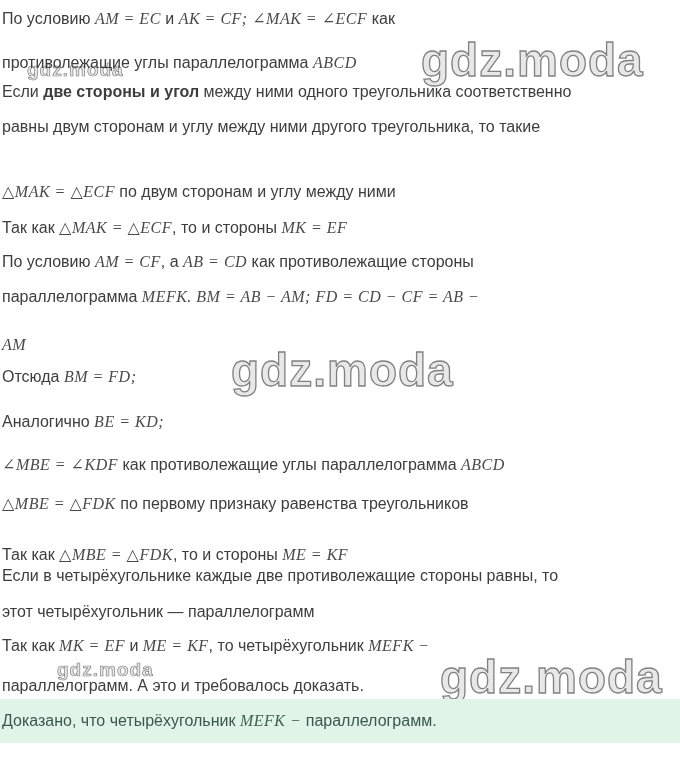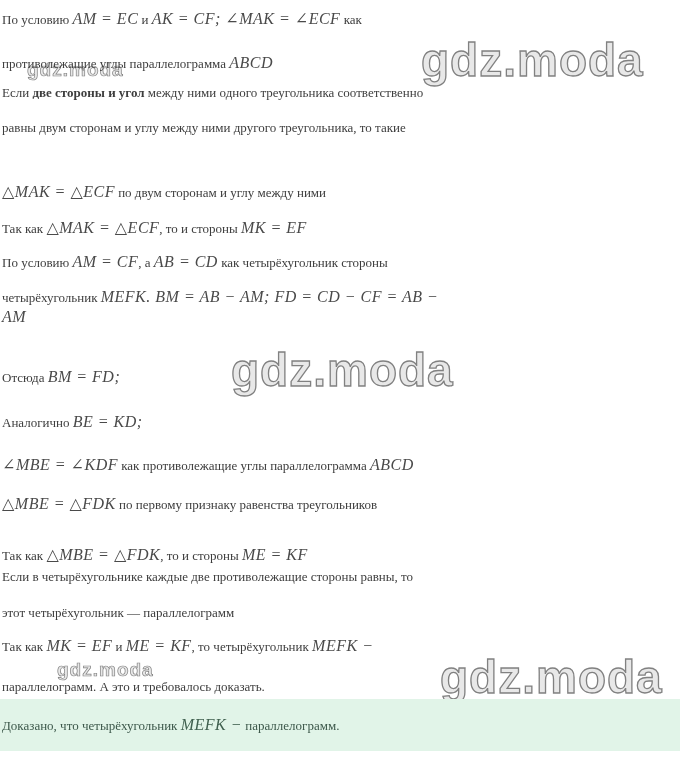--- a/index.html
+++ b/index.html
@@ -10,22 +10,22 @@
     background: #ffffff;
     overflow: hidden;
   }
   .line {
     position: absolute;
     left: 2px;
     white-space: nowrap;
     line-height: 26px;
   }
   .txt {
-    font-family: Liberation Serif, serif;
-    font-size: 13px;
+    font-family: Liberation Sans, sans-serif;
+    font-size: 16px;
     color: #3d3d3d;
   }
   .bold { font-weight: 700; margin-top: 32px; }
   .math {
     font-family: "Liberation Serif", "DejaVu Serif", serif;
     font-style: italic;
     font-size: 16px;
     color: #4a4a4a;
     letter-spacing: 0.5px;
   }
@@ -39,21 +39,21 @@
     letter-spacing: 1px;
     white-space: nowrap;
   }
   .wm-lg { font-size: 46px; }
   .wm-sm { font-size: 19px; -webkit-text-stroke-width: 0.7px; }
   .banner {
     position: absolute;
     left: 0;
     top: 699px;
     width: 680px;
-    height: 52px;
+    height: 44px;
     background: #e1f4e8;
     box-sizing: border-box;
     display: flex;
     align-items: center;
     padding-left: 2px;
   }
   .banner-line {
     position: static;
     line-height: 24px;
   }
@@ -70,23 +70,23 @@
   <div class="wm wm-lg" style="left:231px; top:347px;">gdz.moda</div>
   <div class="wm wm-lg" style="left:440px; top:654px;">gdz.moda</div>
   <div class="wm wm-sm" style="left:57px; top:660px;">gdz.moda</div>
 
   <div class="line" style="top:6px"><span class="txt">По условию </span><span class="math">AM = EC</span><span class="txt"> и </span><span class="math">AK = CF; ∠MAK = ∠ECF</span><span class="txt"> как</span></div>
   <div class="line" style="top:50px"><span class="txt">противолежащие углы параллелограмма </span><span class="math">ABCD</span></div>
   <div class="line" style="top:79px"><span class="txt">Если </span><span class="txt bold">две стороны и угол</span><span class="txt"> между ними одного треугольника соответственно</span></div>
   <div class="line" style="top:114px"><span class="txt">равны двум сторонам и углу между ними другого треугольника, то такие</span></div>
   <div class="line" style="top:179px"><span class="math">△MAK = △ECF</span><span class="txt"> по двум сторонам и углу между ними</span></div>
   <div class="line" style="top:215px"><span class="txt">Так как </span><span class="math">△MAK = △ECF</span><span class="txt">, то и стороны </span><span class="math">MK = EF</span></div>
-  <div class="line" style="top:249px"><span class="txt">По условию </span><span class="math">AM = CF</span><span class="txt">, а </span><span class="math">AB = CD</span><span class="txt"> как четырёхугольник стороны</span></div>
-  <div class="line" style="top:284px"><span class="txt">четырёхугольник </span><span class="math">MEFK. BM = AB − AM; FD = CD − CF = AB −</span></div>
-  <div class="line" style="top:304px"><span class="math">AM</span></div>
+  <div class="line" style="top:249px"><span class="txt">По условию </span><span class="math">AM = CF</span><span class="txt">, а </span><span class="math">AB = CD</span><span class="txt"> как противолежащие стороны</span></div>
+  <div class="line" style="top:284px"><span class="txt">параллелограмма </span><span class="math">MEFK. BM = AB − AM; FD = CD − CF = AB −</span></div>
+  <div class="line" style="top:332px"><span class="math">AM</span></div>
   <div class="line" style="top:364px"><span class="txt">Отсюда </span><span class="math">BM = FD;</span></div>
   <div class="line" style="top:409px"><span class="txt">Аналогично </span><span class="math">BE = KD;</span></div>
   <div class="line" style="top:452px"><span class="math">∠MBE = ∠KDF</span><span class="txt"> как противолежащие углы параллелограмма </span><span class="math">ABCD</span></div>
   <div class="line" style="top:491px"><span class="math">△MBE = △FDK</span><span class="txt"> по первому признаку равенства треугольников</span></div>
   <div class="line" style="top:542px"><span class="txt">Так как </span><span class="math">△MBE = △FDK</span><span class="txt">, то и стороны </span><span class="math">ME = KF</span></div>
   <div class="line" style="top:599px"><span class="txt">этот четырёхугольник — параллелограмм</span></div>
   <div class="line" style="top:563px"><span class="txt">Если в четырёхугольнике каждые две противолежащие стороны равны, то</span></div>
   <div class="line" style="top:633px"><span class="txt">Так как </span><span class="math">MK = EF</span><span class="txt"> и </span><span class="math">ME = KF</span><span class="txt">, то четырёхугольник </span><span class="math">MEFK −</span></div>
   <div class="line" style="top:673px"><span class="txt">параллелограмм. А это и требовалось доказать.</span></div>
 

